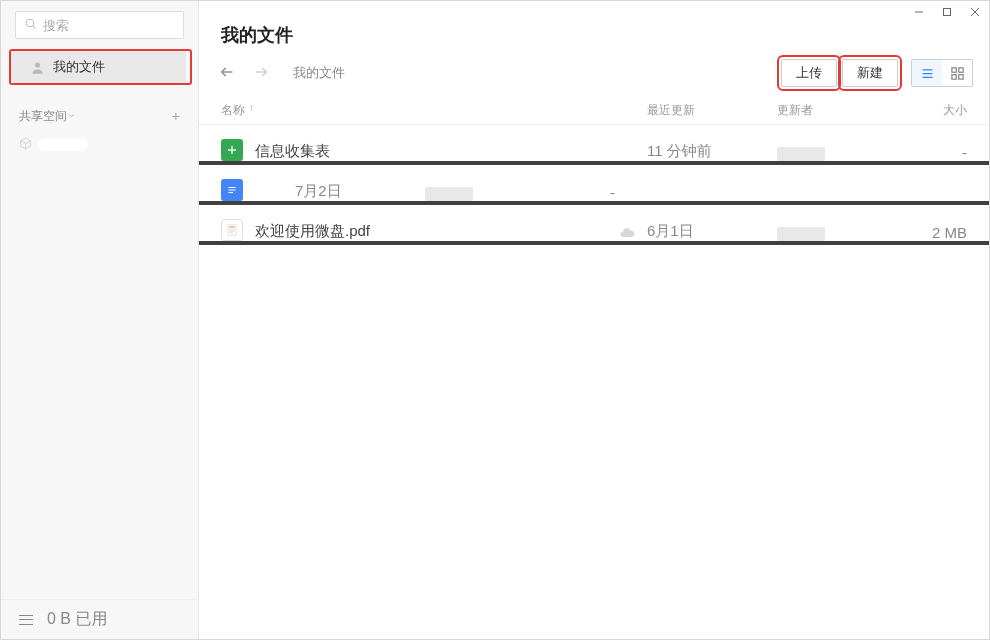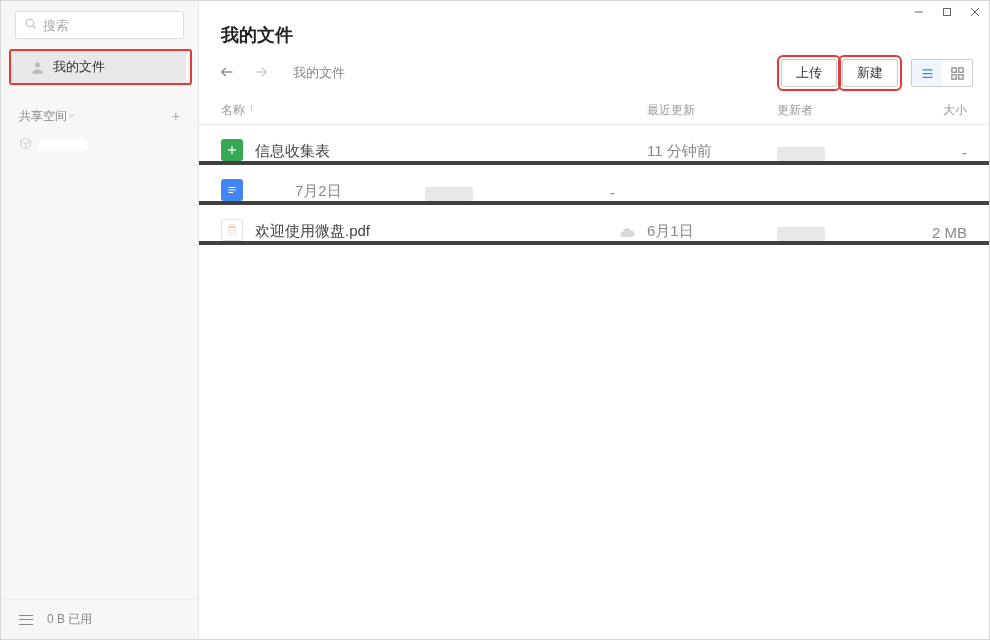--- a/index.html
+++ b/index.html
@@ -15,21 +15,21 @@
   .nav-item { display: flex; align-items: center; height: 32px; padding: 0 18px; color: #555; cursor: pointer; gap: 8px; }
   .nav-item.active { background: #e8e8e8; color: #333; }
   .highlight-box-red { border: 2px solid #e53935; border-radius: 3px; margin: 2px 6px 2px 8px; padding-right: 4px; }
   .nav-item .icon { width: 16px; height: 16px; display: inline-flex; align-items: center; justify-content: center; color: #b8b8b8; }
   .space-row { display: flex; align-items: center; justify-content: space-between; height: 34px; padding: 0 18px; color: #888; font-size: 12px; margin-top: 12px; cursor: pointer; }
   .space-row .left { display: flex; align-items: center; }
   .space-row .plus { color: #aaa; font-size: 14px; cursor: pointer; }
   .space-sub { display: flex; align-items: center; gap: 6px; padding: 4px 18px; color: #bbb; }
   .space-sub .label-blur { display: inline-block; width: 50px; height: 12px; background: #fff; border-radius: 6px; }
   .sidebar-spacer { flex: 1; }
-  .sidebar-footer { display: flex; align-items: center; gap: 14px; height: 40px; padding: 0 18px; color: #888; font-size: 12px; border-top: 1px solid #eee; }
+  .sidebar-footer { display: flex; align-items: center; gap: 14px; height: 40px; padding: 0 18px; color: #888; font-size: 16px; border-top: 1px solid #eee; }
   .hamburger { width: 14px; height: 10px; display: flex; flex-direction: column; justify-content: space-between; cursor: pointer; }
   .hamburger span { display: block; height: 1px; background: #888; }
   
   .main { flex: 1; display: flex; flex-direction: column; position: relative; }
   .titlebar { position: absolute; top: 0; right: 0; display: flex; gap: 0; }
   .titlebar .btn { width: 28px; height: 22px; display: flex; align-items: center; justify-content: center; color: #666; cursor: pointer; }
   
   .page-title { font-size: 18px; font-weight: 600; color: #222; padding: 22px 0 6px 22px; }
   .toolbar { display: flex; align-items: center; padding: 6px 16px 10px 20px; }
   .nav-arrows { display: flex; align-items: center; gap: 18px; color: #bbb; }

